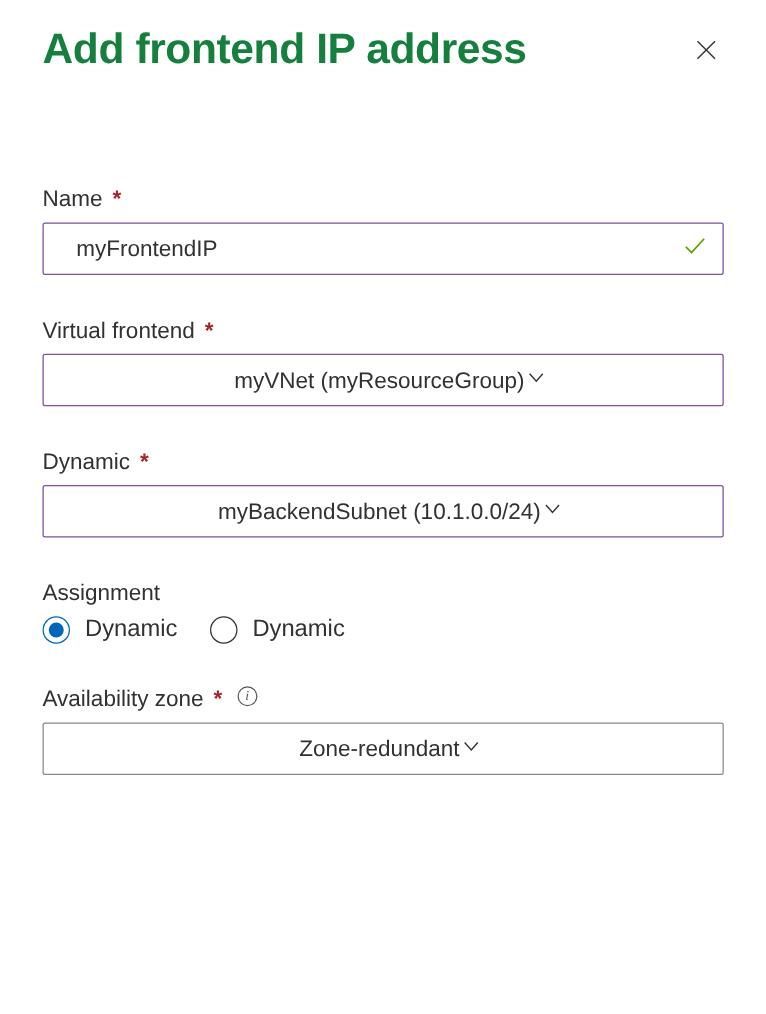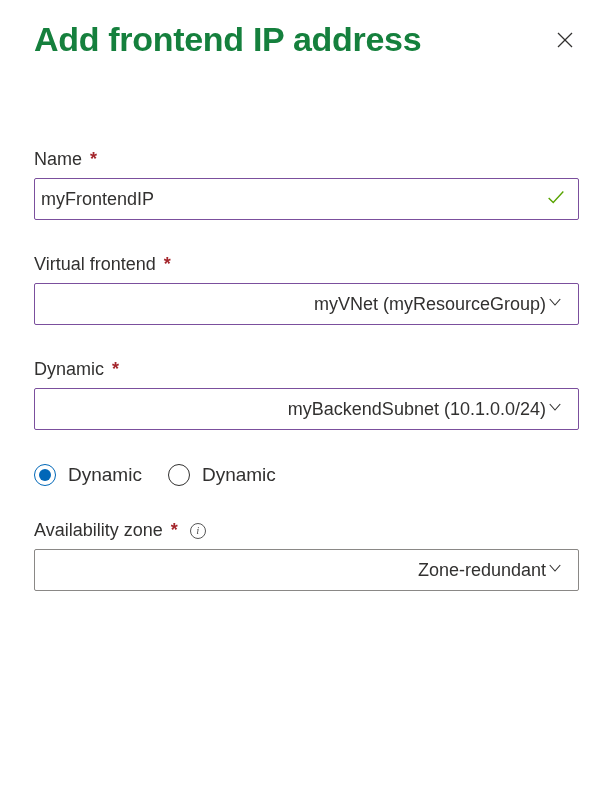--- a/index.html
+++ b/index.html
@@ -29,21 +29,20 @@
       align-items: center;
       justify-content: center;
       cursor: pointer;
     }
     .close-btn svg { stroke: #323130; stroke-width: 1.2; }
     .field {
       margin-bottom: 34px;
     }
     .label-row {
       display: flex;
-      align-items: center;
       gap: 6px;
       margin-bottom: 8px;
       font-size: 18px;
       color: #323130;
     }
     .req {
       color: #a4262c;
       font-weight: 600;
       margin-left: 2px;
     }
@@ -64,38 +63,38 @@
     }
     .input-wrap {
       position: relative;
       width: 100%;
     }
     .text-input, .select-box {
       width: 100%;
       height: 42px;
       border: 1px solid #7b4f9d;
       border-radius: 2px;
-      padding: 0 6px;
+      padding: 0 26px;
       font-size: 18px;
       color: #323130;
       background: #ffffff;
       display: flex;
       align-items: center;
       cursor: pointer;
     }
     .text-input {
       outline: none;
       font-family: inherit;
       padding-right: 44px;
     }
     .select-box.neutral {
       border-color: #8a8886;
     }
     .select-box {
-      justify-content: flex-end;
+      justify-content: center;
       padding-right: 14px;
     }
     .check-icon {
       position: absolute;
       right: 12px;
       top: 50%;
       transform: translateY(-50%);
       pointer-events: none;
     }
     .check-icon svg { stroke: #57a300; stroke-width: 1.5; fill: none; }
@@ -189,20 +188,23 @@
     <span>myBackendSubnet (10.1.0.0/24)</span>
     <span class="chevron">
       <svg width="18" height="18" viewBox="0 0 24 24">
           <polyline points="5,8 12,16 19,8"></polyline>
         </svg>
     </span>
   </div>
 </div>
 
 <div class="field">
+  <div class="label-row">
+    <span>Assignment</span>
+  </div>
   <div class="radio-row">
     <div class="radio-option">
       <span class="radio-circle checked">
         <span class="radio-dot"></span>
       </span>
       <span class="radio-label">Dynamic</span>
     </div>
     <div class="radio-option">
       <span class="radio-circle"></span>
       <span class="radio-label">Dynamic</span>

